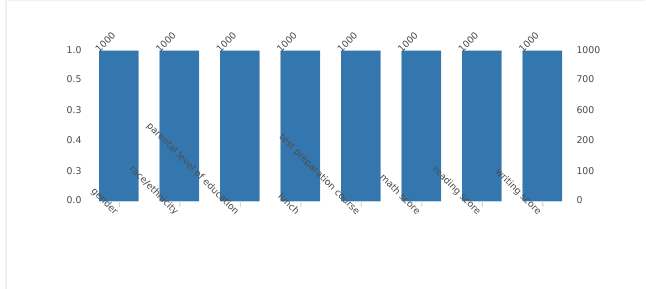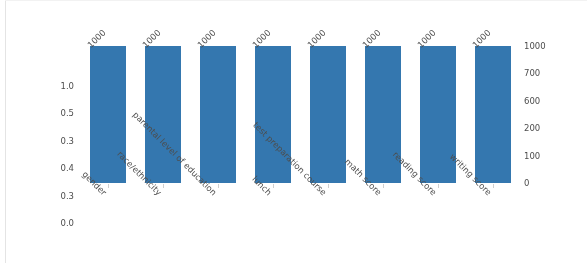--- a/index.html
+++ b/index.html
@@ -57,21 +57,20 @@
     position: absolute;
     font-size: 8.5px;
     color: #4d4d4d;
     line-height: 1;
     white-space: nowrap;
   }
   .y-left-label {
     text-align: left;
     right: 0;
     transform: translateY(-50%);
-    margin-top: 40px;
   }
   .y-right-label {
     text-align: left;
     left: 0;
     transform: translateY(-50%);
   }
   .y-axis-left {
     position: absolute;
     left: 42px;
     top: 46px;

